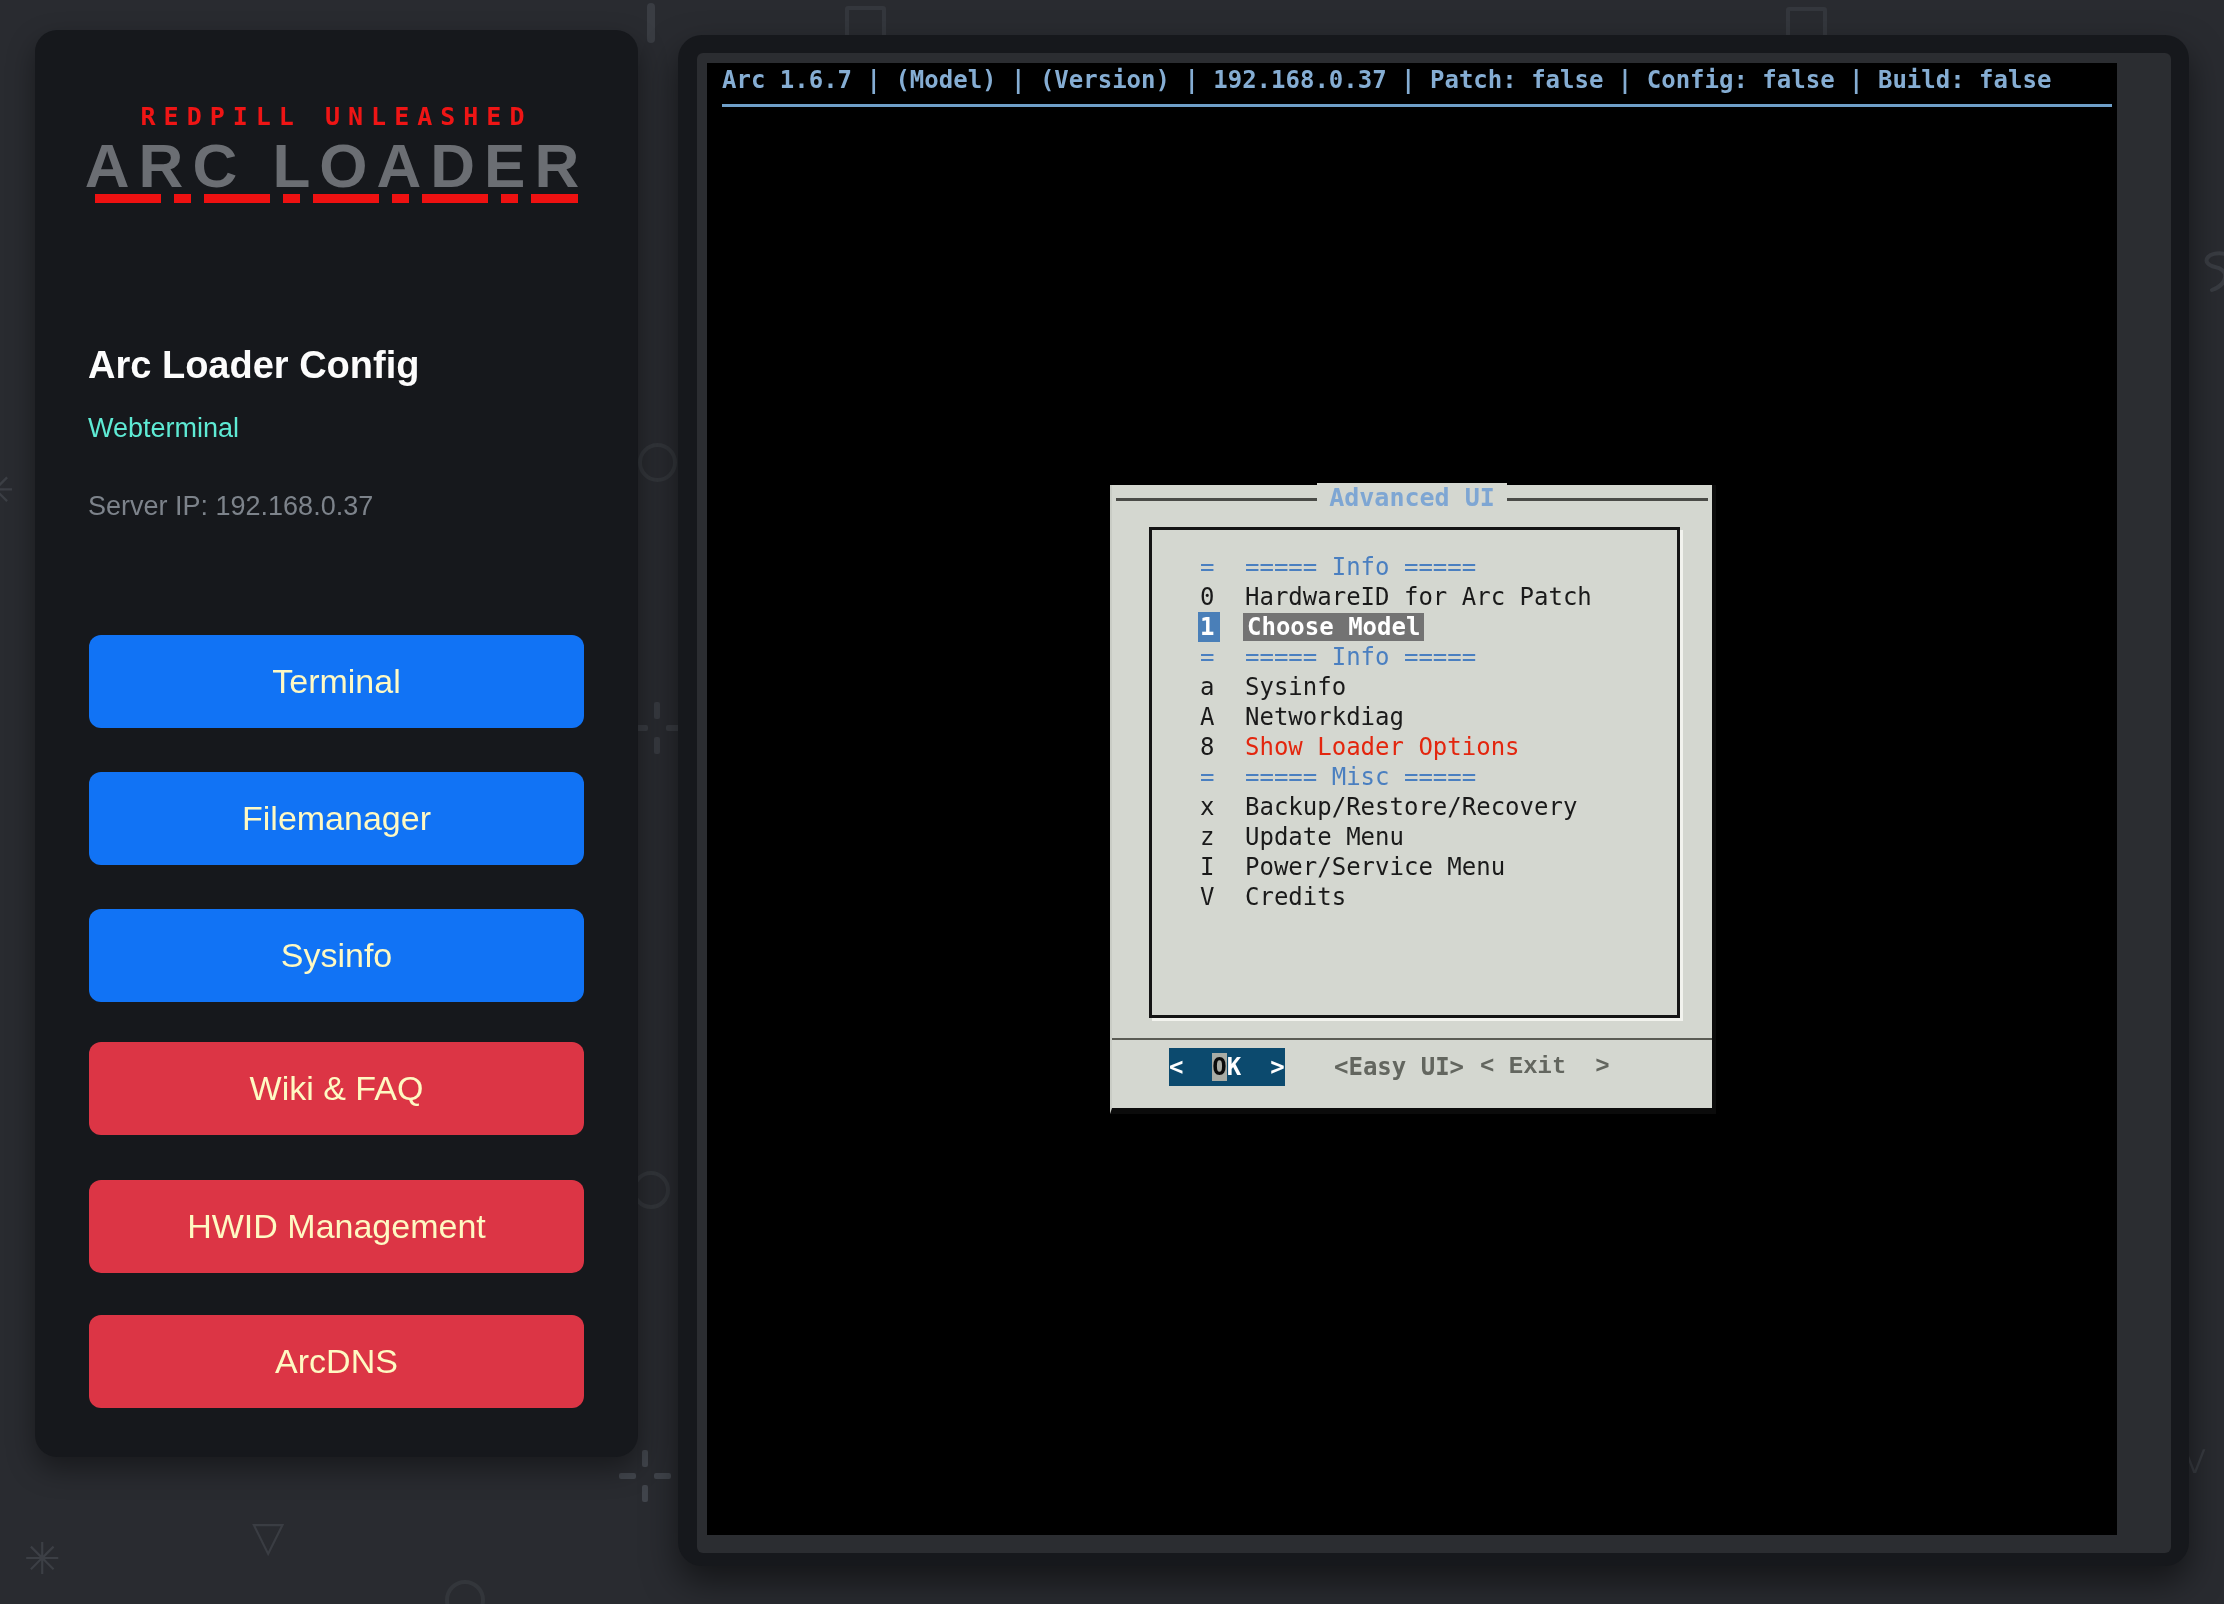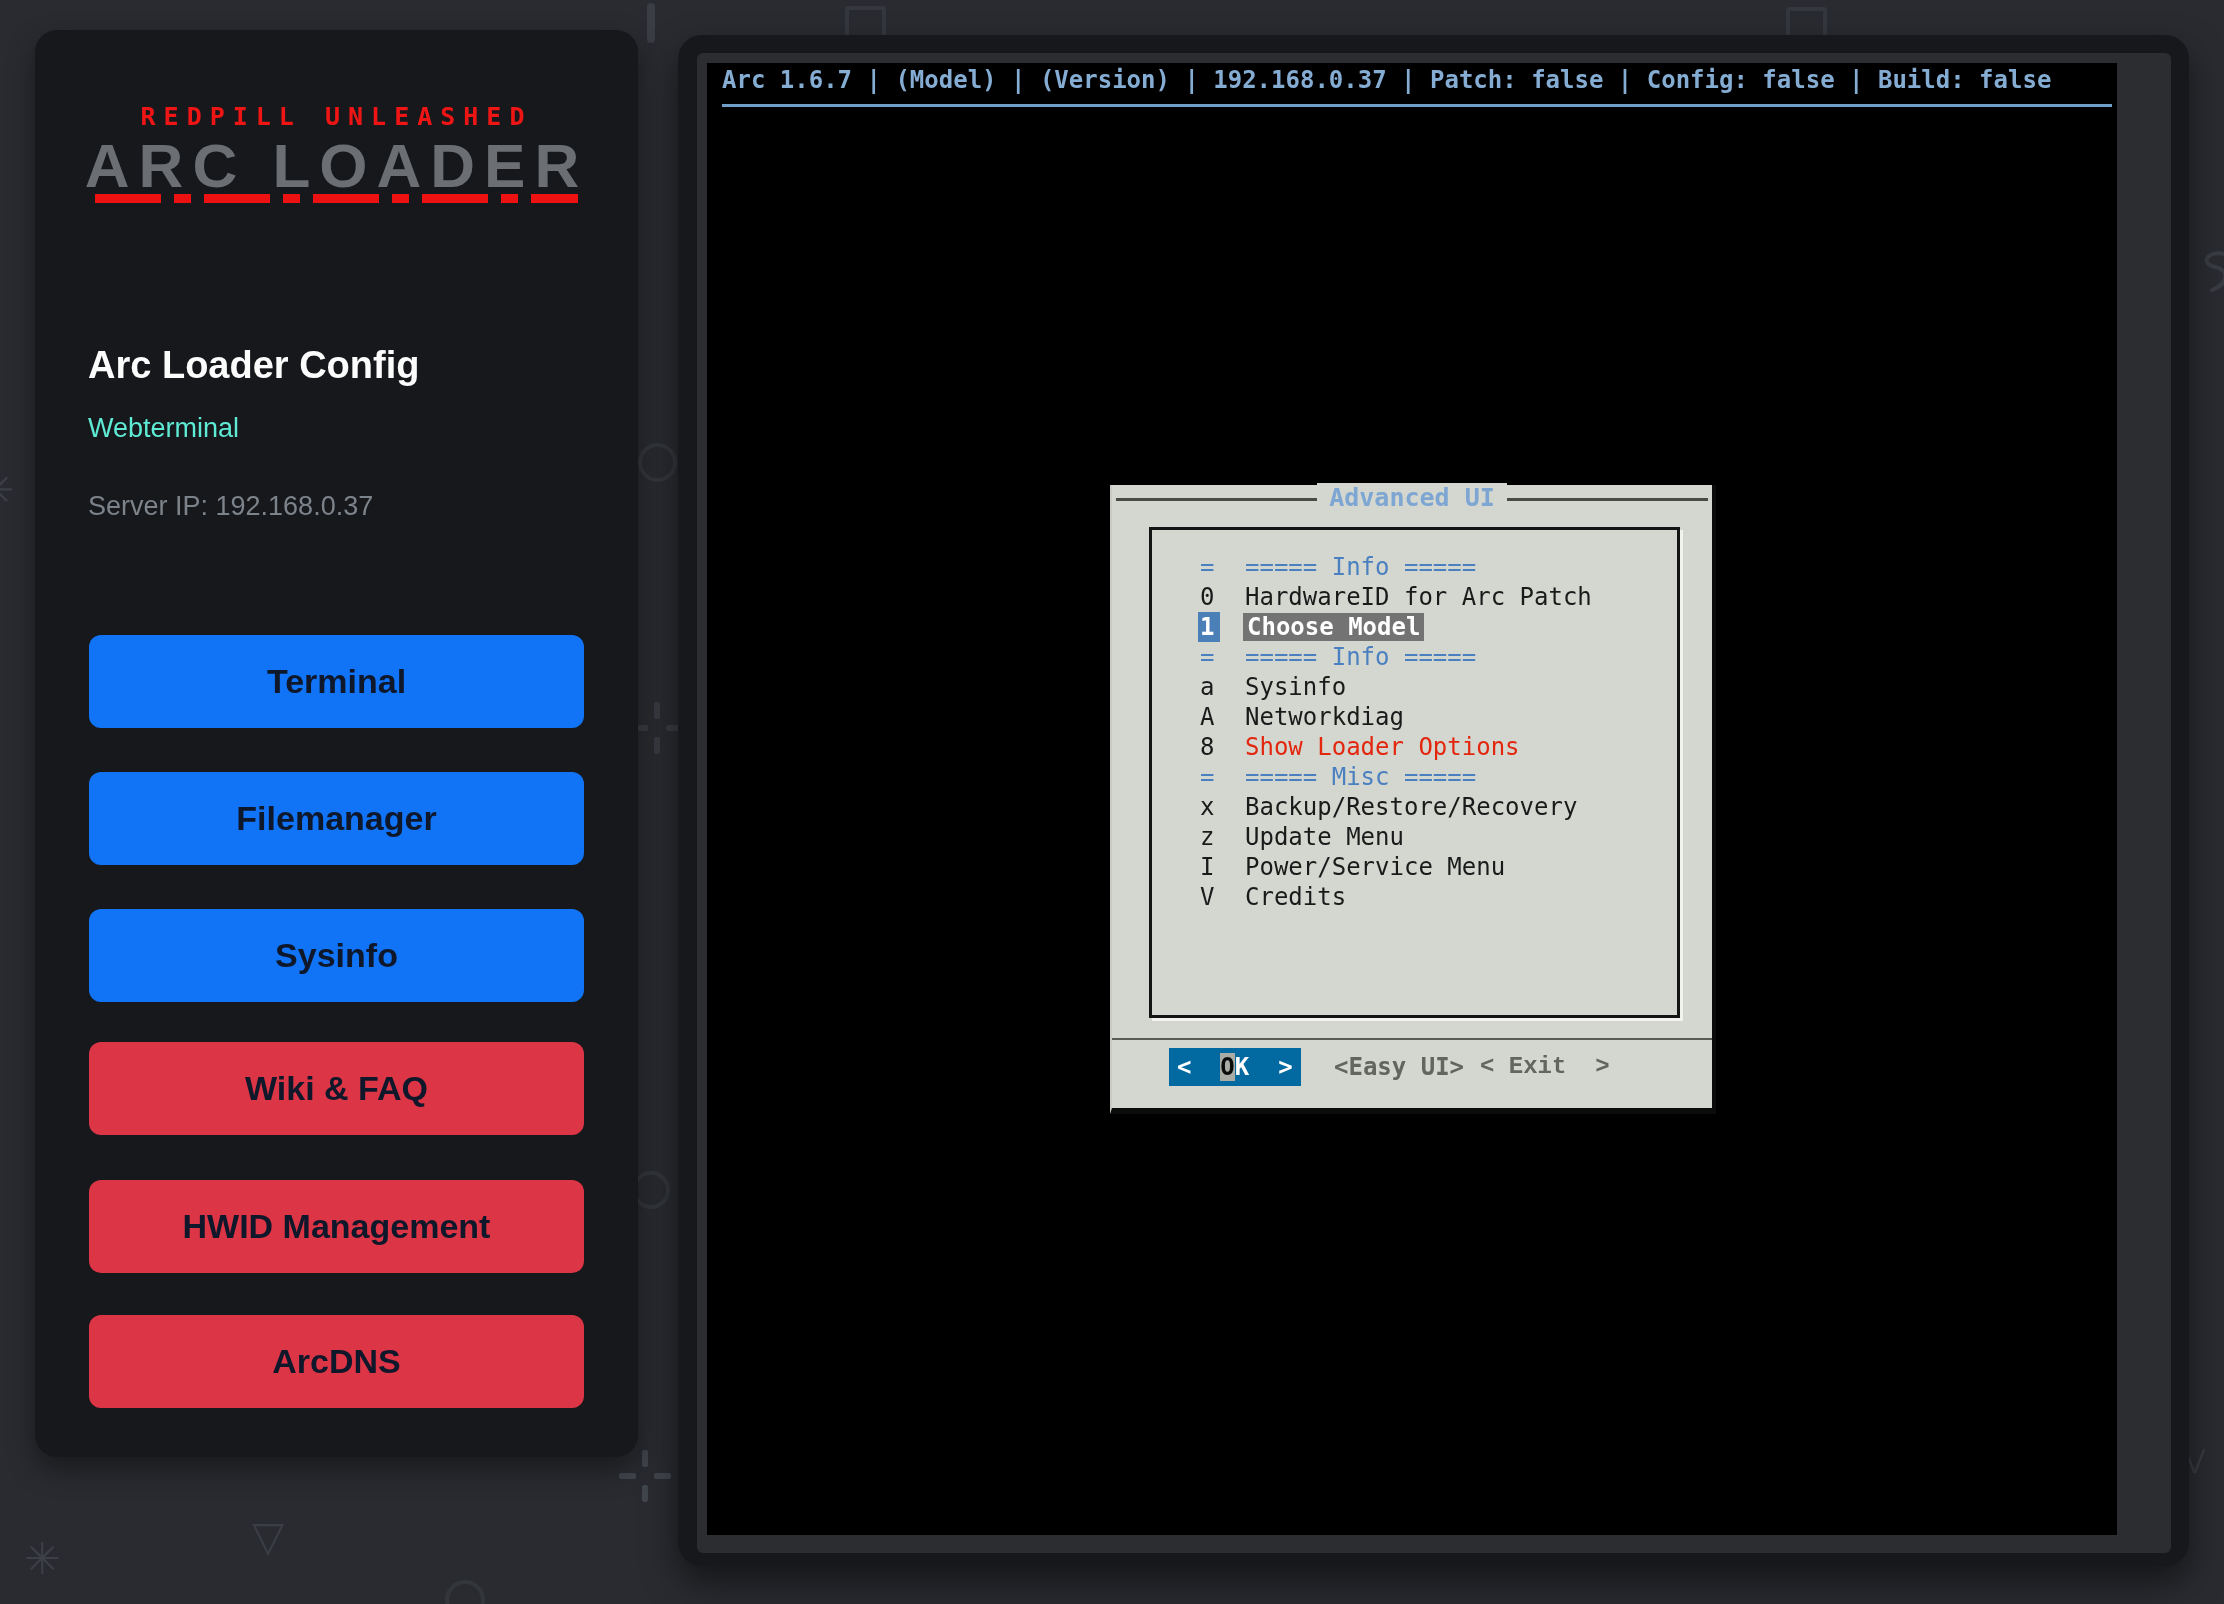--- a/index.html
+++ b/index.html
@@ -40,22 +40,22 @@
   }
   .logo-line{
     position:absolute;top:164px;left:60px;right:60px;height:9px;
     background:repeating-linear-gradient(90deg,#ee1111 0 66px,transparent 66px 79px,#ee1111 79px 96px,transparent 96px 109px);
   }
   .sb-title{position:absolute;top:314px;left:53px;font-size:38px;font-weight:bold;color:#fcfcfc;}
   .sb-sub{position:absolute;top:383px;left:53px;font-size:27px;color:#5eead4;}
   .sb-ip{position:absolute;top:461px;left:53px;font-size:27px;color:#7d838b;}
   .sb-btn{
     position:absolute;left:54px;width:495px;height:93px;border-radius:12px;
-    color:#0f172a;font-size:34px;font-family:"Liberation Sans",sans-serif;
-    display:flex;align-items:center;justify-content:center;border:none;cursor:pointer;font-weight:bold;
+    color:#fef9c3;font-size:34px;font-family:"Liberation Sans",sans-serif;
+    display:flex;align-items:center;justify-content:center;border:none;cursor:pointer;
   }
   .btn-blue{background:#1173f5;}
   .btn-red{background:#dc3545;}
 
   
   .term-window{
     position:absolute;z-index:1;left:678px;top:35px;width:1511px;height:1531px;
     background:#16181c;border-radius:24px;box-shadow:0 16px 34px rgba(0,0,0,.5);
   }
   .term-container{
@@ -96,21 +96,21 @@
   .menu-row .lbl{margin-left:27px;}
   .menu-row.section{color:#4a7fc0;}
   .menu-row.danger .lbl{color:#e3260e;}
   .menu-row.selected .key{background:#4a7fb8;color:#fff;font-weight:bold;padding:0 2px;margin-left:-2px;}
   .menu-row.selected .lbl{background:#737373;color:#fff;font-weight:bold;padding:0 4px;margin-left:23px;text-align:right;}
   .dialog-sep{position:absolute;left:0;right:0;top:553px;height:2px;background:#5a5c55;}
   .dlg-btn{
     position:absolute;top:563px;height:38px;line-height:38px;
     font-weight:bold;white-space:pre;cursor:pointer;
   }
-  .dlg-btn.focused{background:#0369a1;color:#fff;left:57px;padding:0 8px;}
+  .dlg-btn.focused{background:#0c4a6e;color:#fff;left:57px;padding:0 0;}
   .dlg-btn .cursor{background:#a9aca5;color:#0b0b0b;}
   .dlg-btn.plain{color:#63665f;}
   .dlg-btn.easy{left:222px;}
   .dlg-btn.exit{left:368px;font-family:Liberation Mono, monospace;}
 </style>
 </head>
 <body>
 
 <div class="deco deco-dash" style="left:647px;top:3px;"></div>
 <div class="deco deco-square" style="left:845px;top:6px;"></div>

